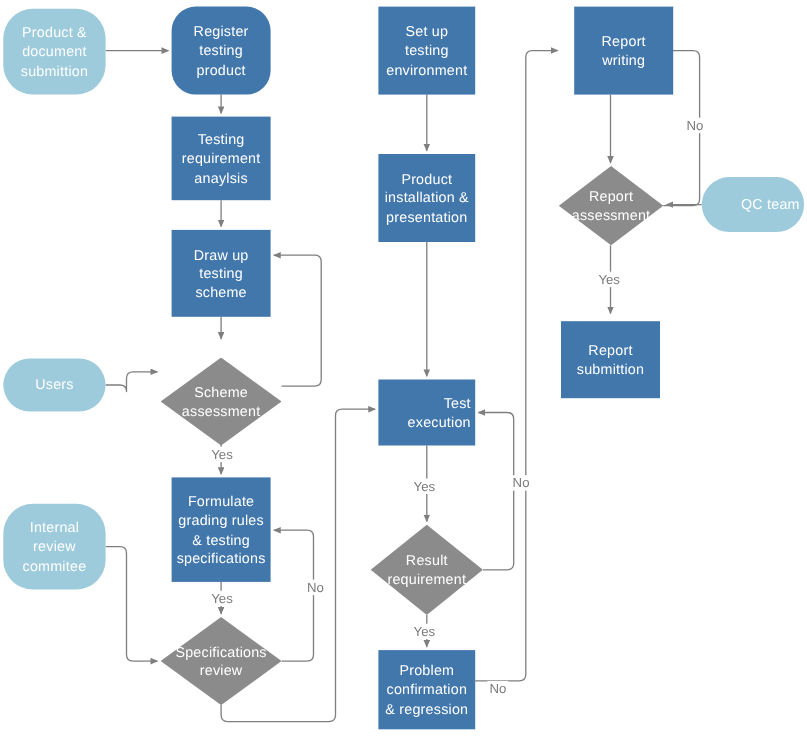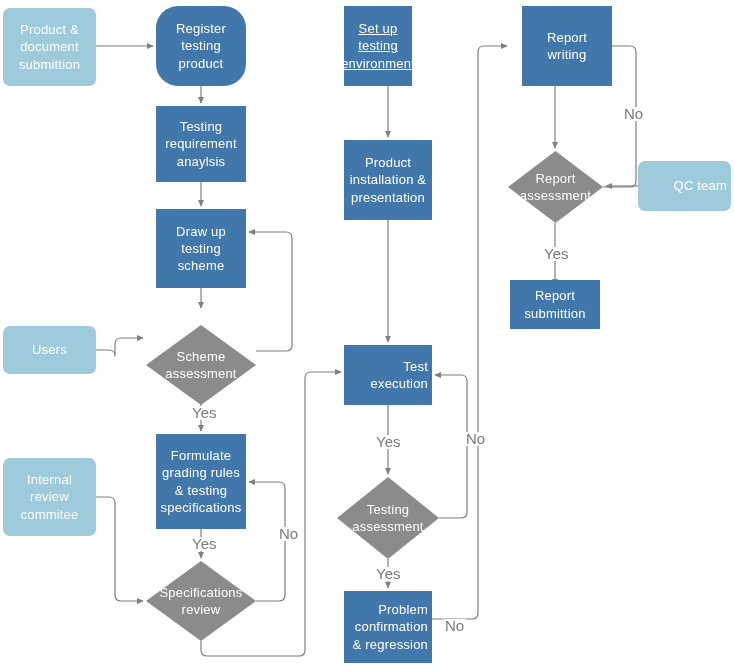--- a/index.html
+++ b/index.html
@@ -28,33 +28,33 @@
     justify-content:center;
     text-align:center;
     color:#ffffff;
     font-size:13px;
     line-height:1.32;
     letter-spacing:0.2px;
     z-index:3;
   }
   .node .lbl{display:block;padding:0 4px;}
   .node.process{ background:#4277AC; }
-  .node.terminator{ background:#9DCBDC; border-radius:7px; }
+  .node.terminator{ background:#9DCBDC; border-radius:27px; }
   .node.decision{ background:transparent; }
   .node.decision .dshape{
     position:absolute; left:0; top:0; width:100%; height:100%;
     background:#8B8B8B;
     clip-path:polygon(50% 0%, 100% 50%, 50% 100%, 0% 50%);
     z-index:-1;
   }
   .node.decision .lbl{position:relative; z-index:1;}
   .edge-label{
     position:absolute;
     color:#7A7A7A;
-    font-size:15px;
+    font-size:12px;
     background:#ffffff;
     padding:0 2px;
     z-index:4;
     white-space:nowrap;
     line-height:14px;
   }
 </style>
 </head>
 <body>
 
@@ -117,48 +117,48 @@
     <span class="lbl">Formulate grading rules &amp; testing specifications</span>
   </div>
   <div class="node terminator" style="left:3px;top:458px;width:93px;height:78px;">
     <span class="lbl">Internal review commitee</span>
   </div>
   <div class="node decision" style="left:146px;top:561px;width:110px;height:80px;">
     <span class="dshape"></span>
     <span class="lbl">Specifications review</span>
   </div>
 
-  <div class="node process" style="left:344px;top:6px;width:68px;height:80px;text-decoration:underline;">
+  <div class="node process" style="left:344px;top:6px;width:88px;height:80px;">
     <span class="lbl">Set up testing environment</span>
   </div>
   <div class="node process" style="left:344px;top:140px;width:88px;height:80px;">
     <span class="lbl">Product installation &amp; presentation</span>
   </div>
   <div class="node process" style="left:344px;top:345px;width:88px;height:60px;text-align:right;">
     <span class="lbl">Test execution</span>
   </div>
   <div class="node decision" style="left:337px;top:477px;width:102px;height:82px;">
     <span class="dshape"></span>
-    <span class="lbl">Testing assessment</span>
+    <span class="lbl">Result requirement</span>
   </div>
-  <div class="node process" style="left:344px;top:591px;width:88px;height:72px;text-align:right;">
+  <div class="node process" style="left:344px;top:591px;width:88px;height:72px;">
     <span class="lbl">Problem confirmation &amp; regression</span>
   </div>
 
   <div class="node process" style="left:510px;top:6px;width:90px;height:80px;margin-left:12px;">
     <span class="lbl">Report writing</span>
   </div>
   <div class="node decision" style="left:508px;top:151px;width:95px;height:72px;">
     <span class="dshape"></span>
     <span class="lbl">Report assessment</span>
   </div>
   <div class="node terminator" style="left:638px;top:161px;width:93px;height:50px;justify-content:flex-end;">
     <span class="lbl">QC team</span>
   </div>
-  <div class="node process" style="left:510px;top:280px;width:90px;height:49px;justify-content:center;">
+  <div class="node process" style="left:510px;top:292px;width:90px;height:70px;justify-content:center;">
     <span class="lbl">Report submittion</span>
   </div>
 
   <span class="edge-label" style="left:190px;top:406px;">Yes</span>
   <span class="edge-label" style="left:190px;top:537px;">Yes</span>
   <span class="edge-label" style="left:277px;top:527px;">No</span>
   <span class="edge-label" style="left:374px;top:435px;">Yes</span>
   <span class="edge-label" style="left:464px;top:432px;">No</span>
   <span class="edge-label" style="left:374px;top:567px;">Yes</span>
   <span class="edge-label" style="left:443px;top:619px;">No</span>

